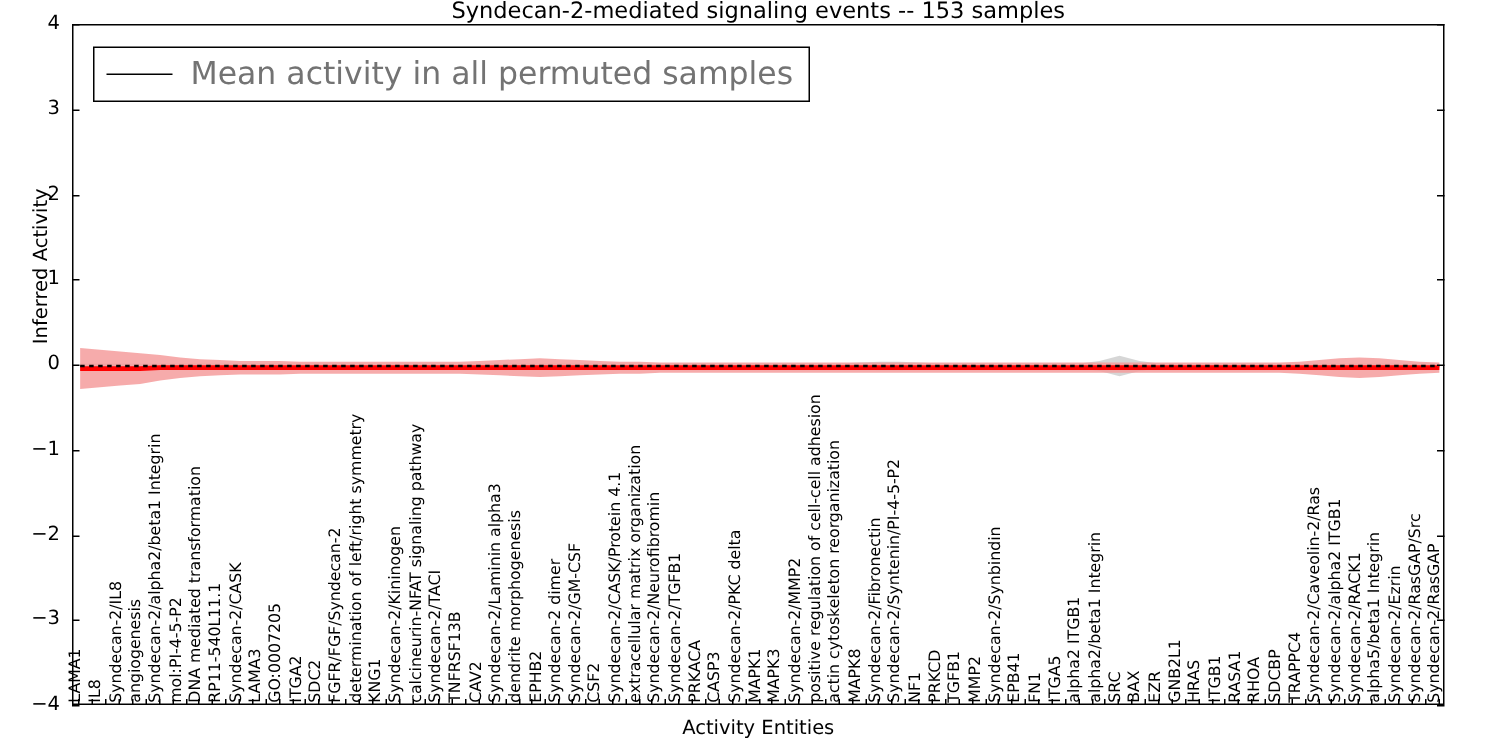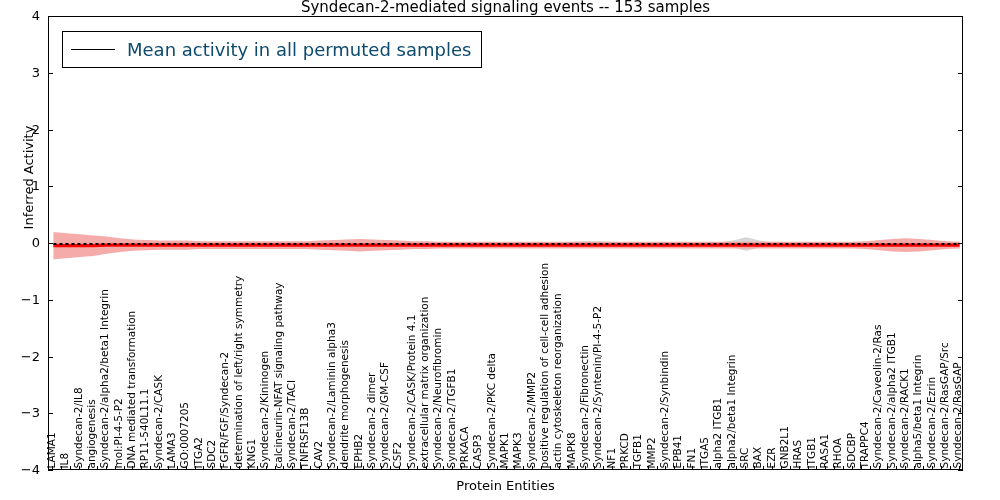--- a/index.html
+++ b/index.html
@@ -52,21 +52,21 @@
 
   
   .legend{
     position:absolute;left:62px;top:31px;
     border:1.2px solid #000;background:#fff;
     padding:5px 10px 6px 8px;box-sizing:border-box;
   }
   .legend-row{display:flex;align-items:center;height:24px;}
   .legend-line{width:44px;height:0;border-top:1.6px solid #000;margin-right:12px;}
   .legend-line.red{border-top-color:#ff0000;}
-  .legend-text{font-size:18px;color:#0c4a6e;white-space:nowrap;}
+  .legend-text{font-size:21px;color:#737373;white-space:nowrap;}
 </style>
 </head>
 <body>
 
 <div id="root">
 
   <div class="chart-title">Syndecan-2-mediated signaling events -- 153 samples</div>
 
   <div class="plot-frame">
     <div class="band-layer">
@@ -277,21 +277,21 @@
       <div class="xcat" style="left: 807.556px;">SDCBP</div>
       <div class="xcat" style="left: 820.882px;">TRAPPC4</div>
       <div class="xcat" style="left: 834.207px;">Syndecan-2/Caveolin-2/Ras</div>
       <div class="xcat" style="left: 847.532px;">Syndecan-2/alpha2 ITGB1</div>
       <div class="xcat" style="left: 860.857px;">Syndecan-2/RACK1</div>
       <div class="xcat" style="left: 874.183px;">alpha5/beta1 Integrin</div>
       <div class="xcat" style="left: 887.508px;">Syndecan-2/Ezrin</div>
       <div class="xcat" style="left: 900.833px;">Syndecan-2/RasGAP/Src</div>
       <div class="xcat" style="left: 914.158px;">Syndecan-2/RasGAP</div>
     </div>
-  <div class="xlabel">Protein Entities</div>
+  <div class="xlabel">Activity Entities</div>
 
   <div class="legend">
     <div class="legend-row">
       <span class="legend-line"></span>
       <span class="legend-text">Mean activity in all permuted samples</span>
     </div>
   </div>
 
 </div>
 

